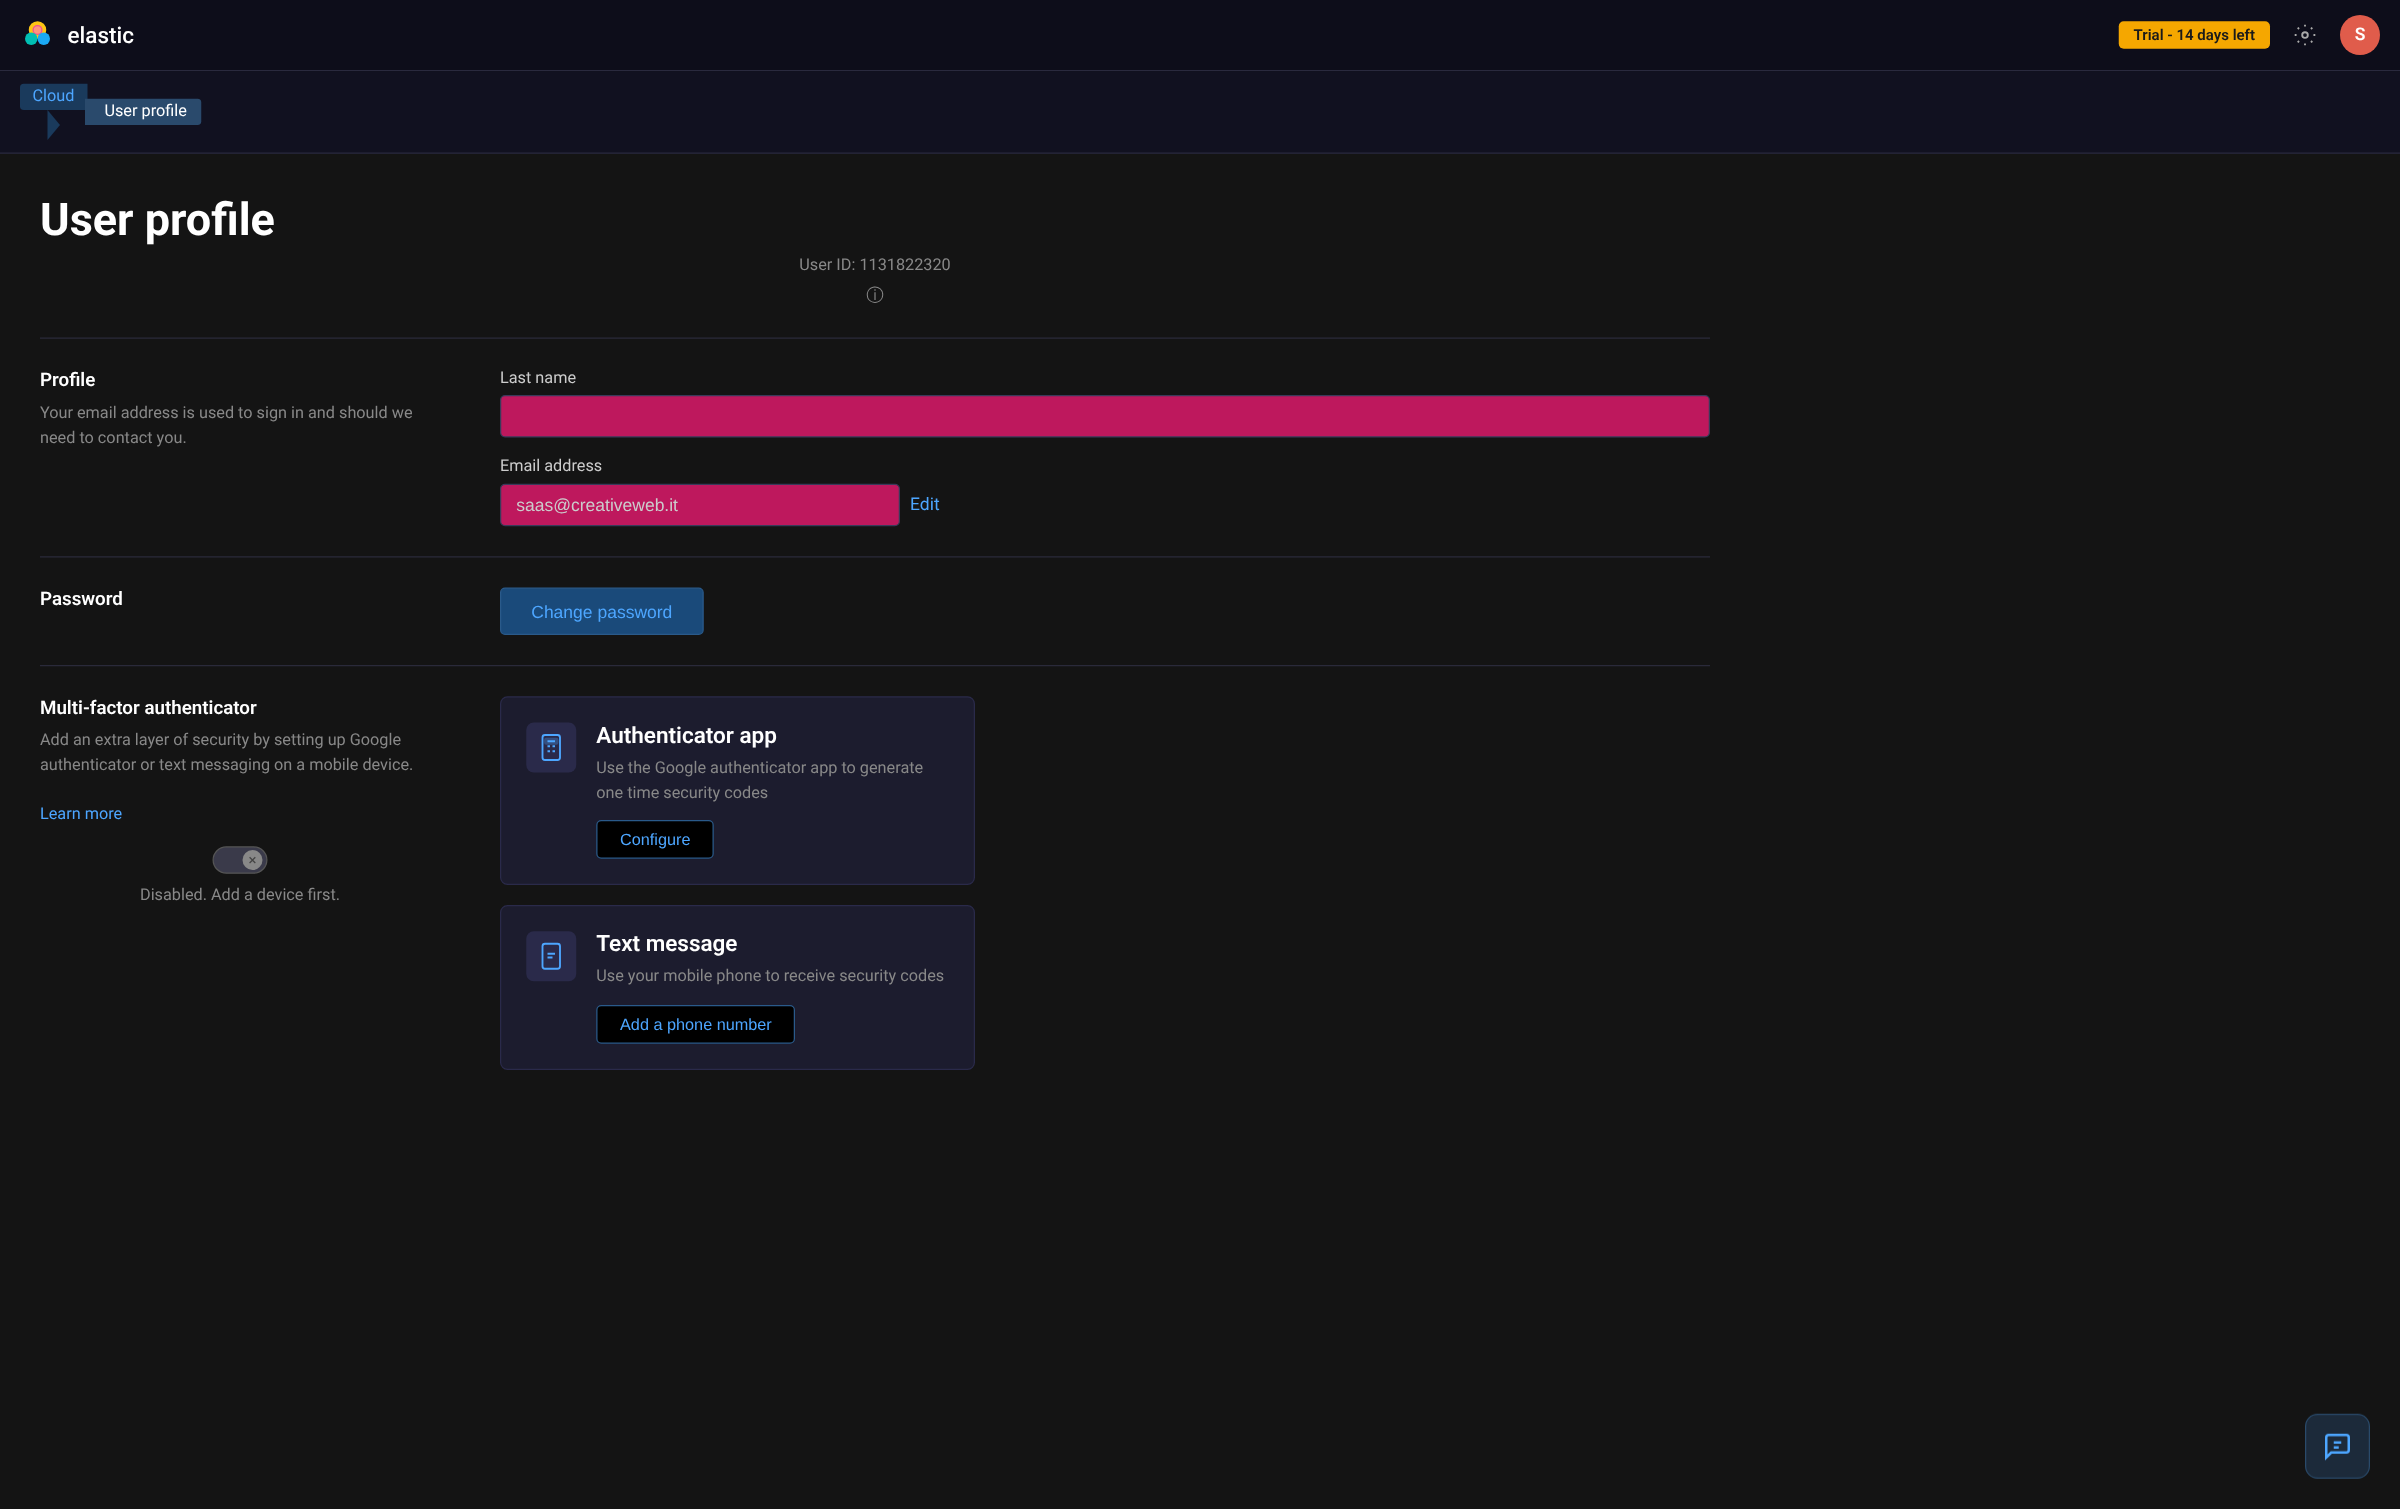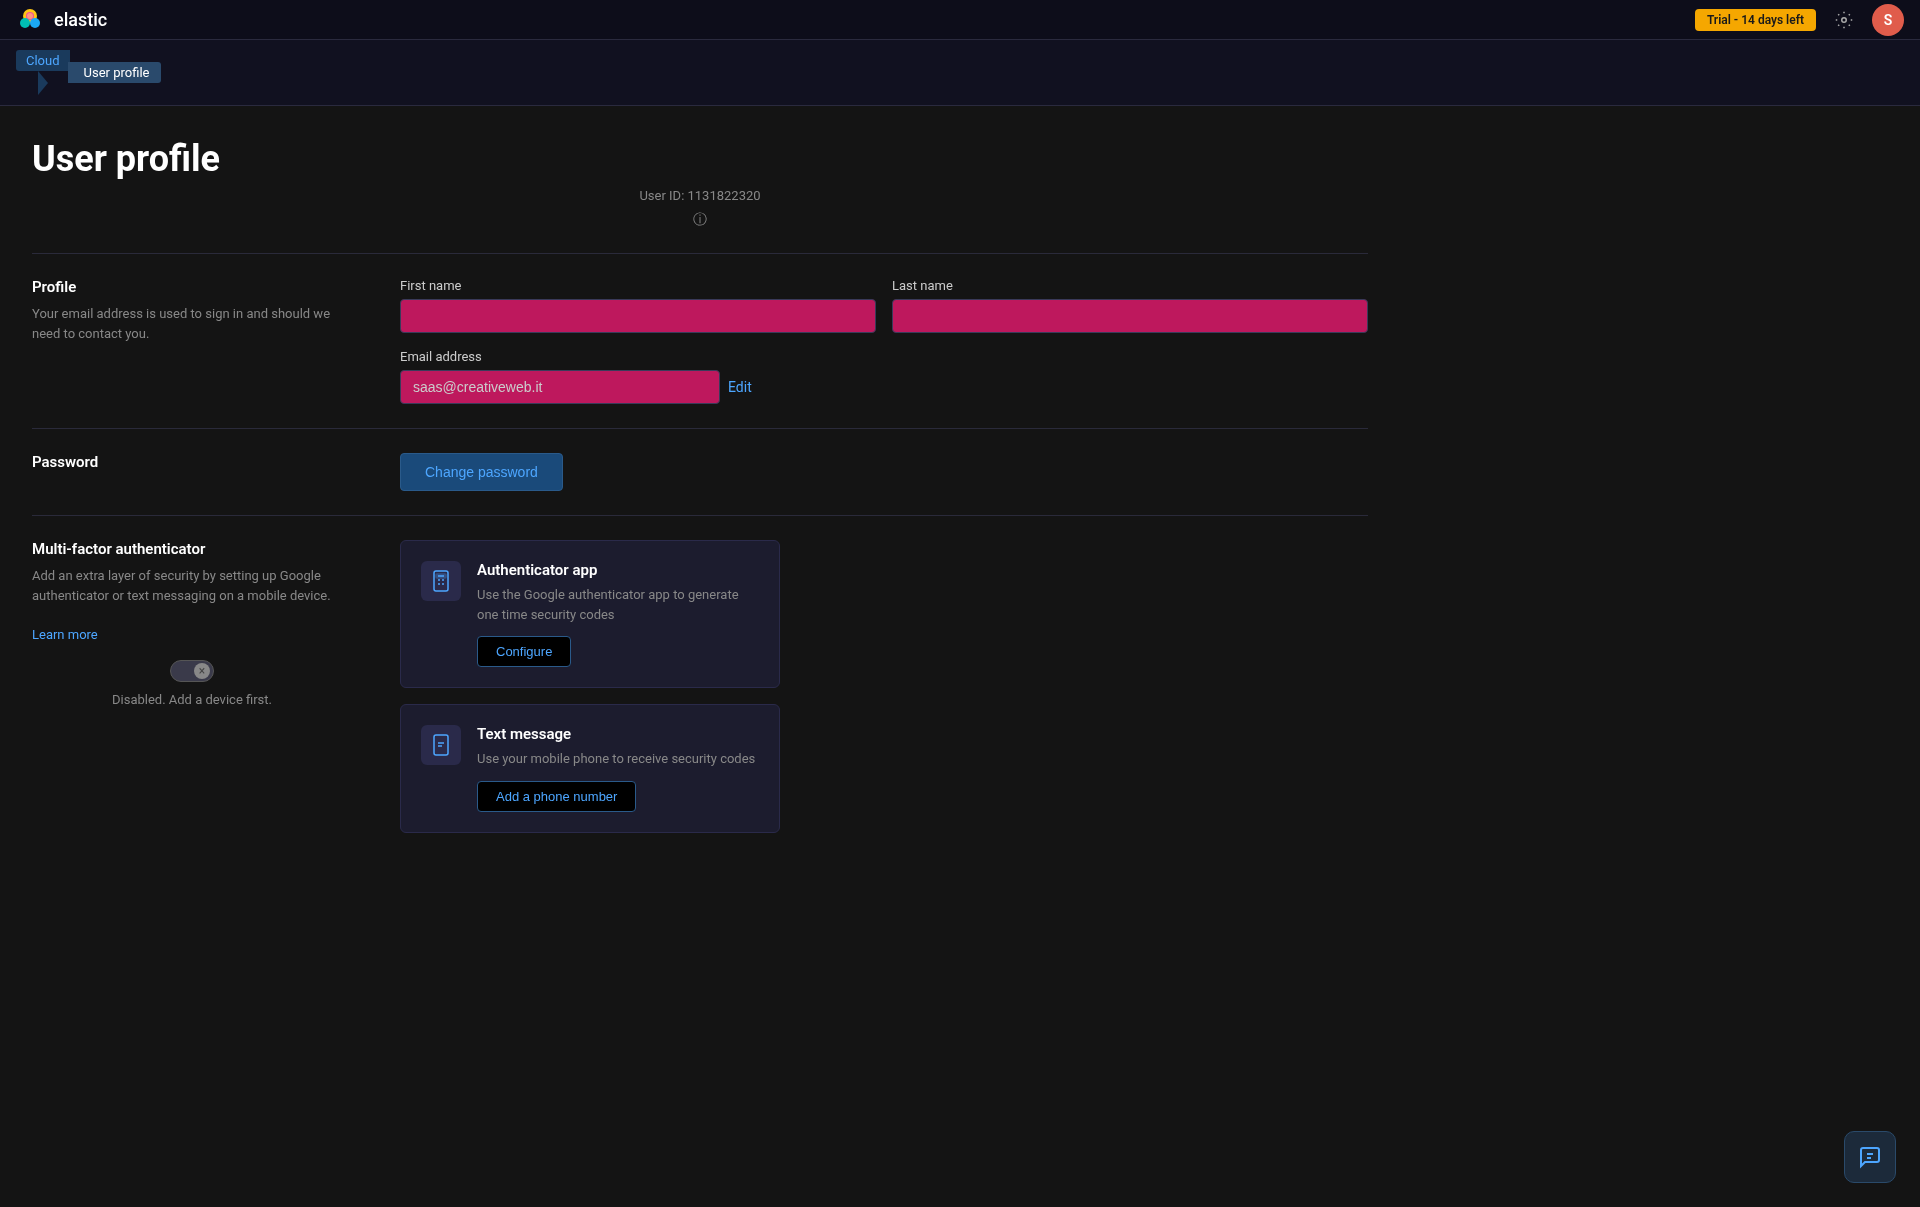--- a/index.html
+++ b/index.html
@@ -9,21 +9,21 @@
       font-family: -apple-system, BlinkMacSystemFont, 'Segoe UI', Roboto, sans-serif;
       font-size: 14px;
       min-height: 1207px;
       background: #141414;
     }
 
     
     .top-nav {
       background: #1a1a2e;
       background: #0d0d1a;
-      height: 40px;
+      height: 57px;
       display: flex;
       align-items: center;
       justify-content: space-between;
       padding: 0 16px;
       border-bottom: 1px solid #2a2a3e;
     }
     .nav-left {
       display: flex;
       align-items: center;
       gap: 10px;
@@ -294,21 +294,21 @@
       align-items: center;
       justify-content: center;
       flex-shrink: 0;
       font-size: 20px;
     }
     .mfa-card-content {
       flex: 1;
     }
     .mfa-card-title {
       color: #ffffff;
-      font-size: 15px;
+      font-size: 18px;
       font-weight: 600;
       margin-bottom: 6px;
     }
     .mfa-card-desc {
       color: #888;
       font-size: 13px;
       line-height: 1.5;
       margin-bottom: 12px;
     }
     .mfa-card-btn {
@@ -382,24 +382,20 @@
     <span class="info-icon">ⓘ</span>
   </div>
 
   <div class="section">
     <div class="section-left">
       <div class="section-title">Profile</div>
       <div class="section-desc">Your email address is used to sign in and should we need to contact you.</div>
     </div>
     <div class="section-right">
       <div class="form-row">
-        <div class="form-group half">
-          <label class="form-label">First name</label>
-          <input class="form-input" type="text" value="" style="">
-        </div>
         <div class="form-group half">
           <label class="form-label">Last name</label>
           <input class="form-input" type="text" value="" style="">
         </div>
       </div>
       <div class="form-group">
         <label class="form-label">Email address</label>
         <div class="email-row">
           <div class="email-input-wrap">
             <input class="form-input" type="email" value="saas@creativeweb.it" style="">

